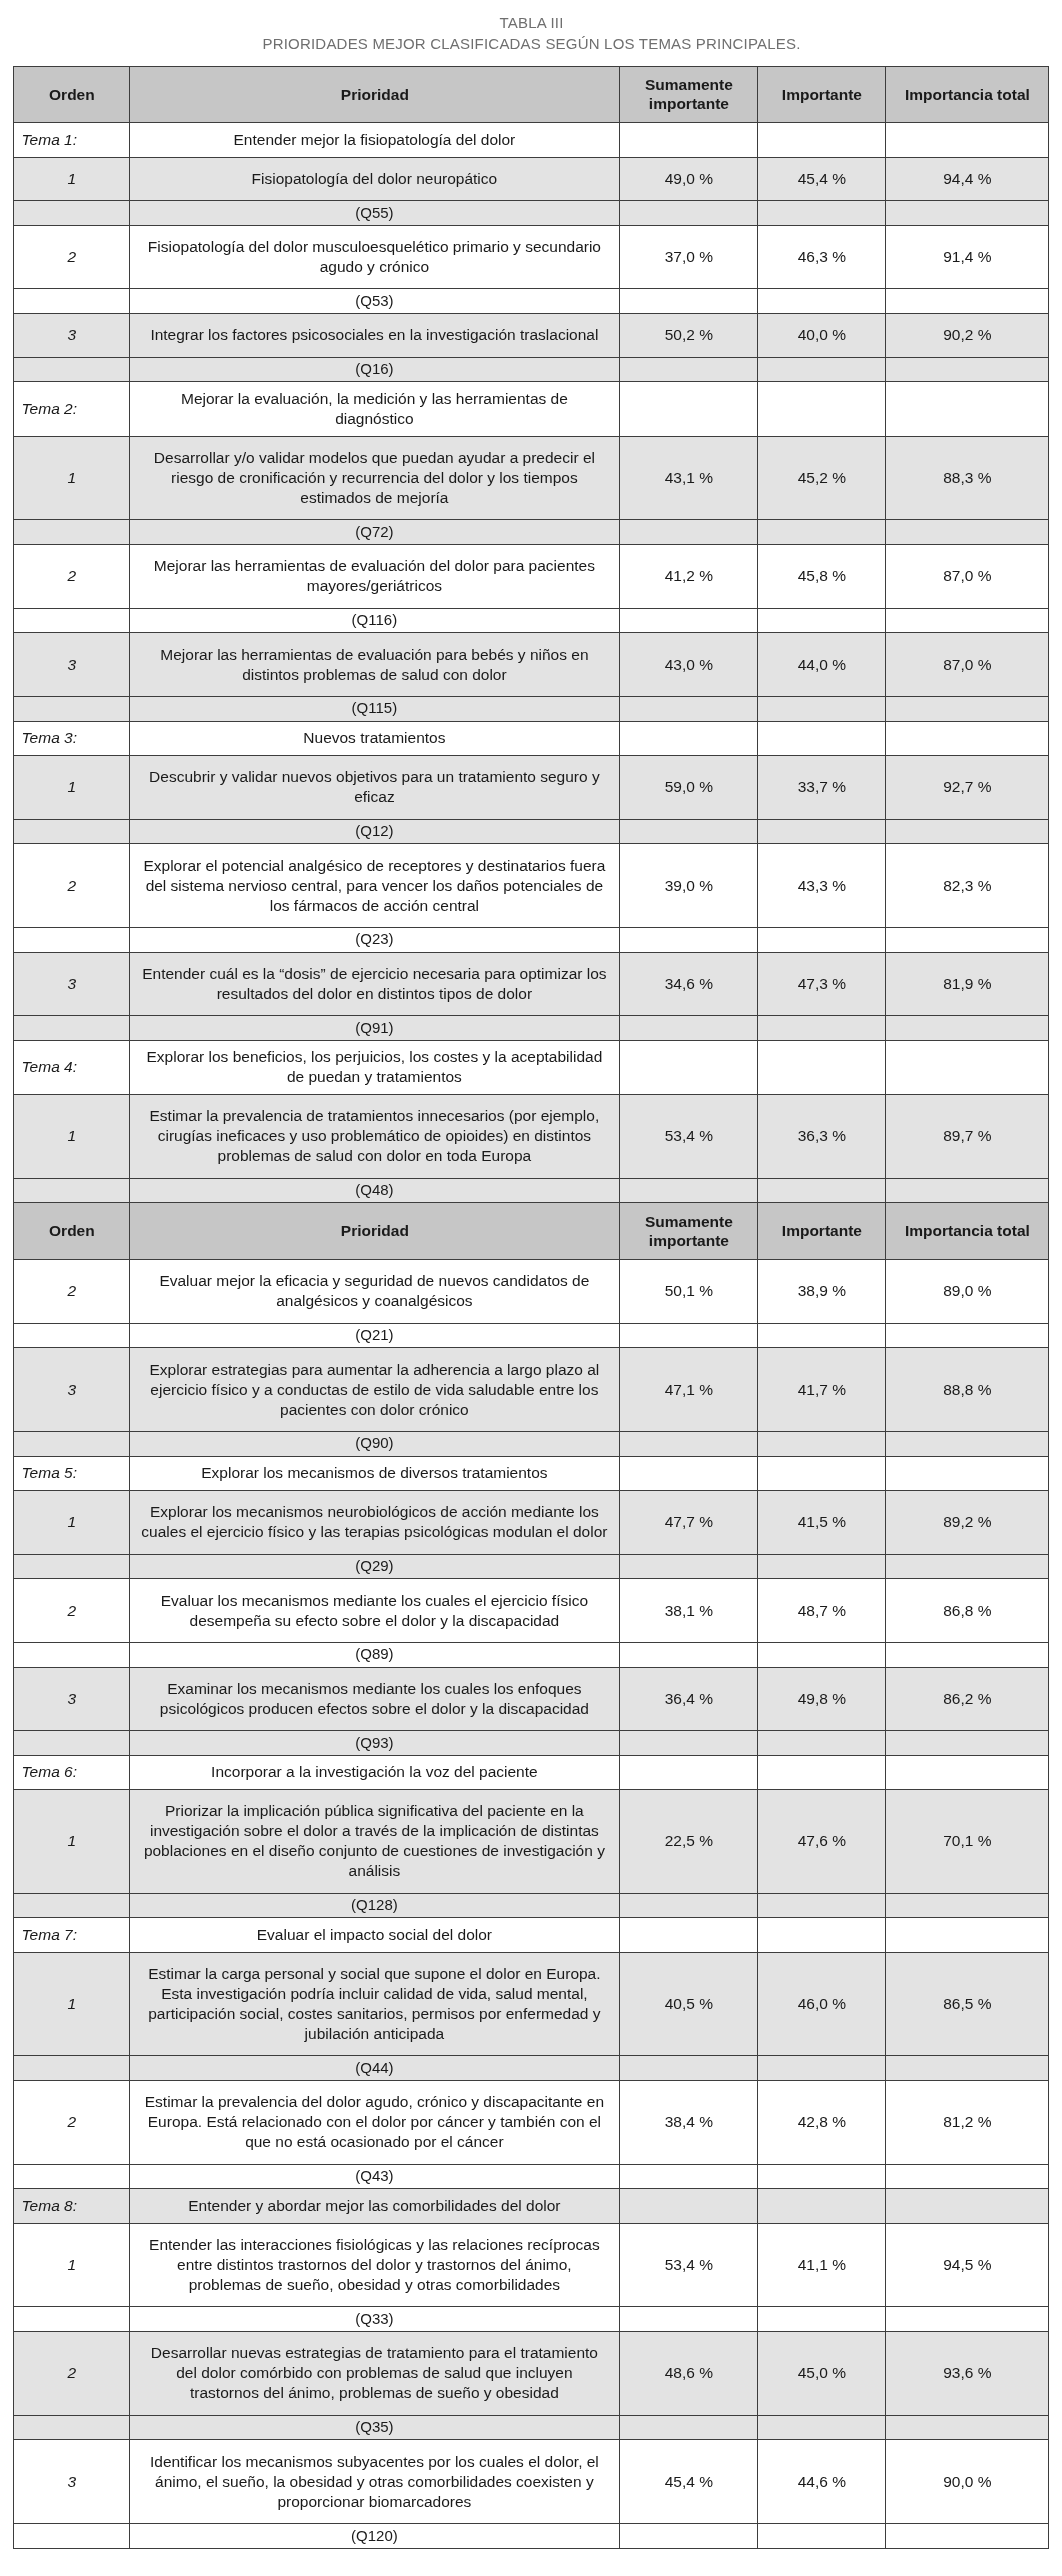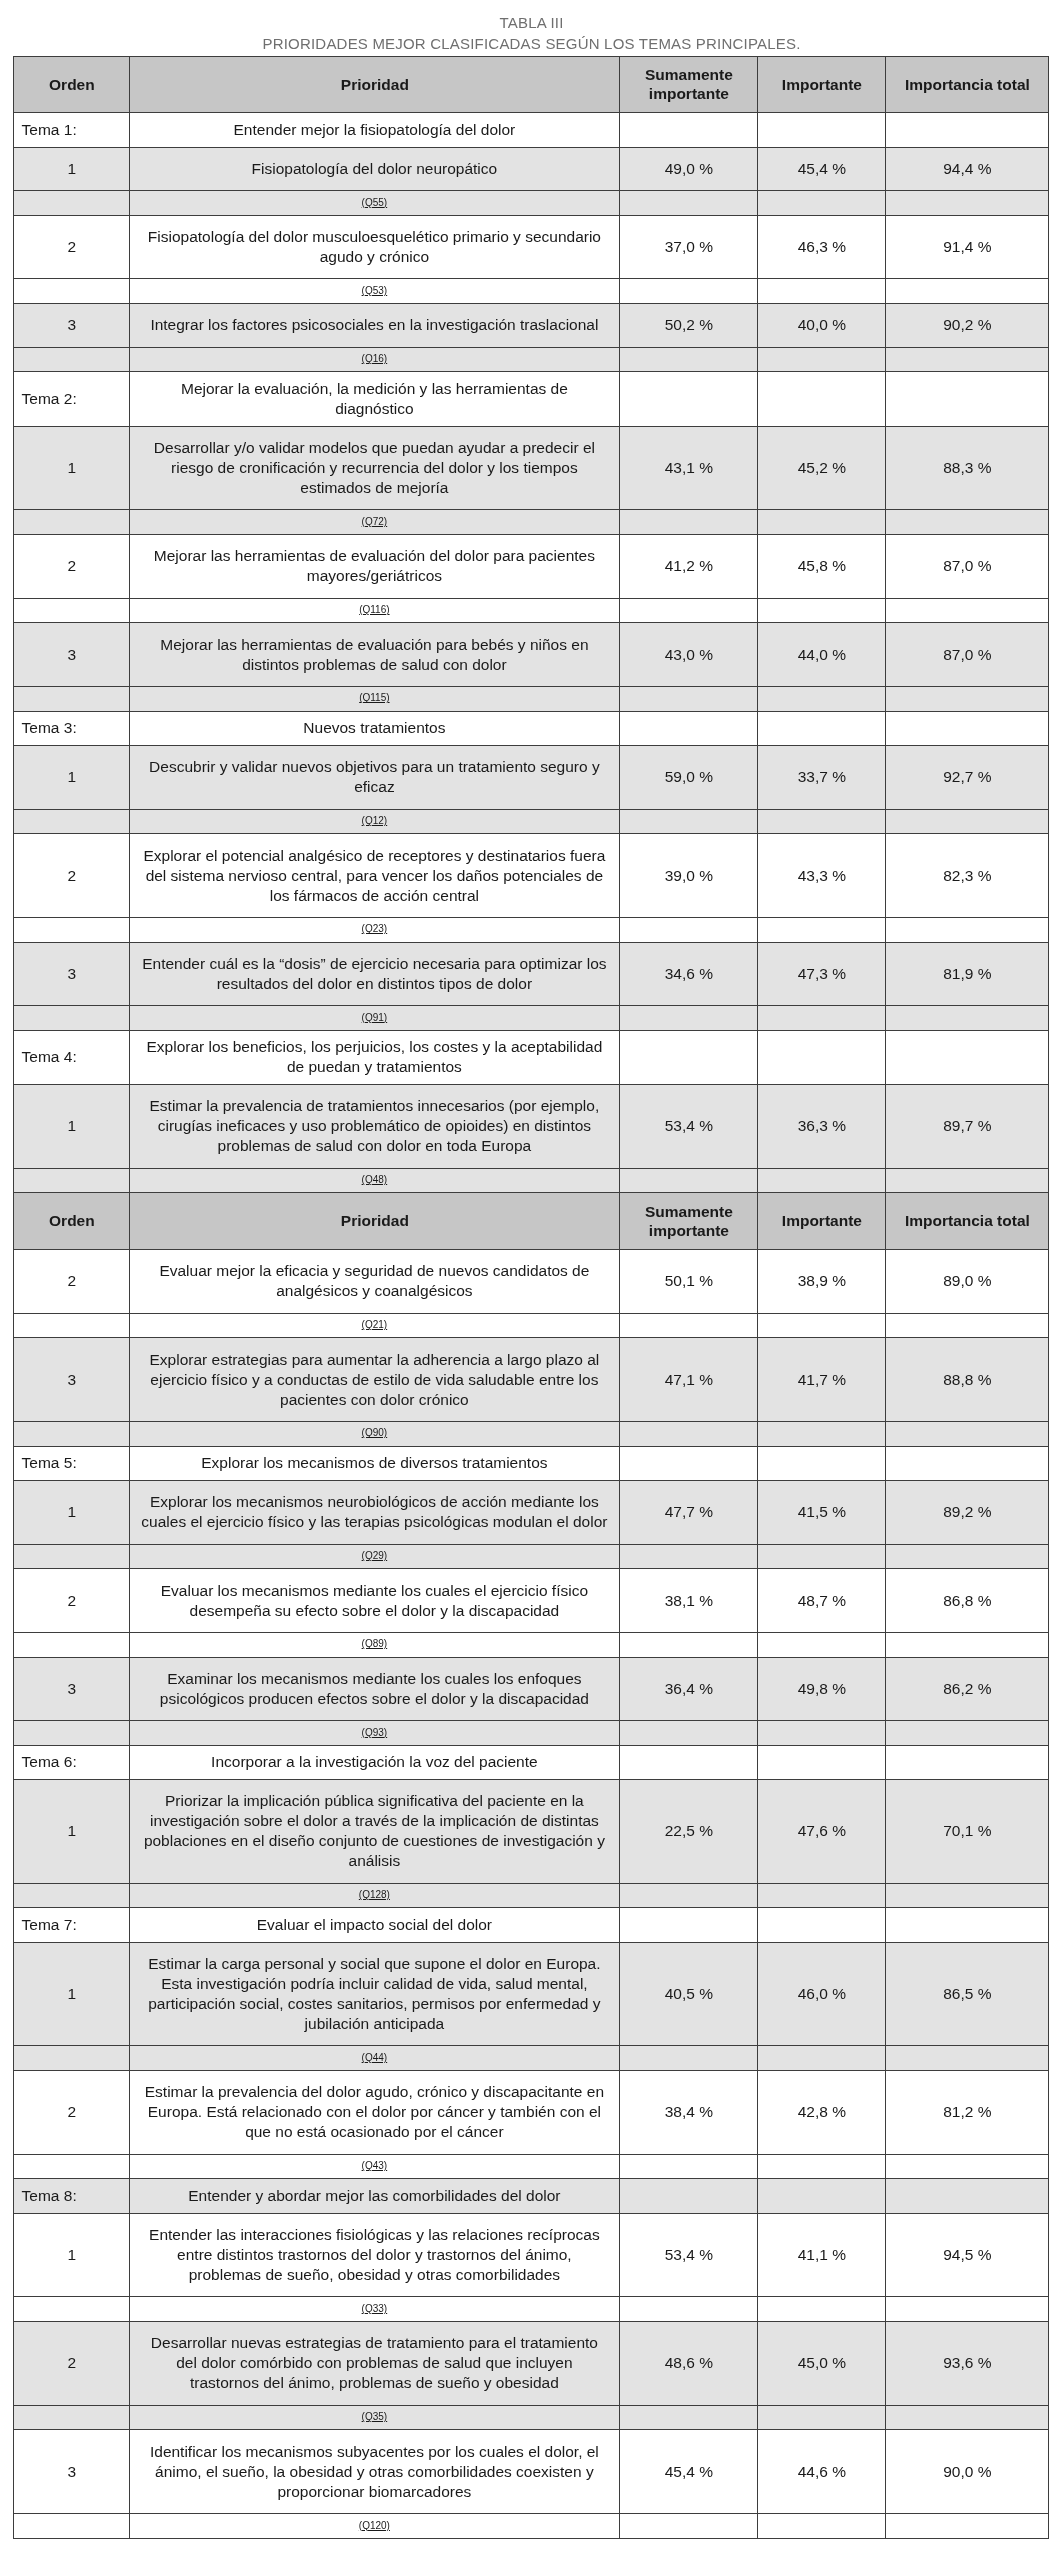--- a/index.html
+++ b/index.html
@@ -21,21 +21,21 @@
     min-height: 3371px;
     padding: 13.4px 13.4px 17.5px 13.4px;
     background: var(--page-bg);
   }
   .table-title {
     text-align: center;
     color: var(--title-color);
     font-size: 15px;
     line-height: 20.6px;
     letter-spacing: 0.2px;
-    margin-bottom: 1px;
+    margin-bottom: 11px;
   }
   table {
     width: 1036px;
     border-collapse: collapse;
     border: 1.5px solid var(--border-color);
     table-layout: fixed;
   }
   th, td {
     border: 1px solid var(--border-color);
     vertical-align: middle;
@@ -55,20 +55,21 @@
     padding: 8.2px 5.2px;
     text-align: center;
   }
   tr.shaded td { background: var(--stripe-bg); }
 
   .c-orden {
     text-align: center;
     font-size: 15.5px;
     line-height: 20px;
     padding: 6.2px 4.1px;
+    font-style: italic;
   }
   .theme-row .c-orden {
     text-align: left;
     padding-left: 7.2px;
   }
   .c-text {
     text-align: center;
     font-size: 15.5px;
     line-height: 20px;
     padding: 11.3px 11.3px 11.3px 10.3px;
@@ -76,24 +77,23 @@
   .theme-row .c-text {
     padding: 6.7px 11.3px 6.7px 10.3px;
   }
   .c-pct {
     text-align: center;
     font-size: 15.5px;
     line-height: 20px;
     padding: 4.1px 3.1px;
   }
   .q-row .c-text {
-    font-size: 10px;
+    font-size: 15px;
     line-height: 16.5px;
     padding: 3.6px 11.3px 3.6px 10.3px;
-    text-decoration: underline;
   }
   tr.bold .c-text, tr.bold .c-pct { font-weight: normal; }
 </style>
 </head>
 <body>
 
 <div class="page">
 
   <div class="table-title">
     <div>TABLA III</div>

